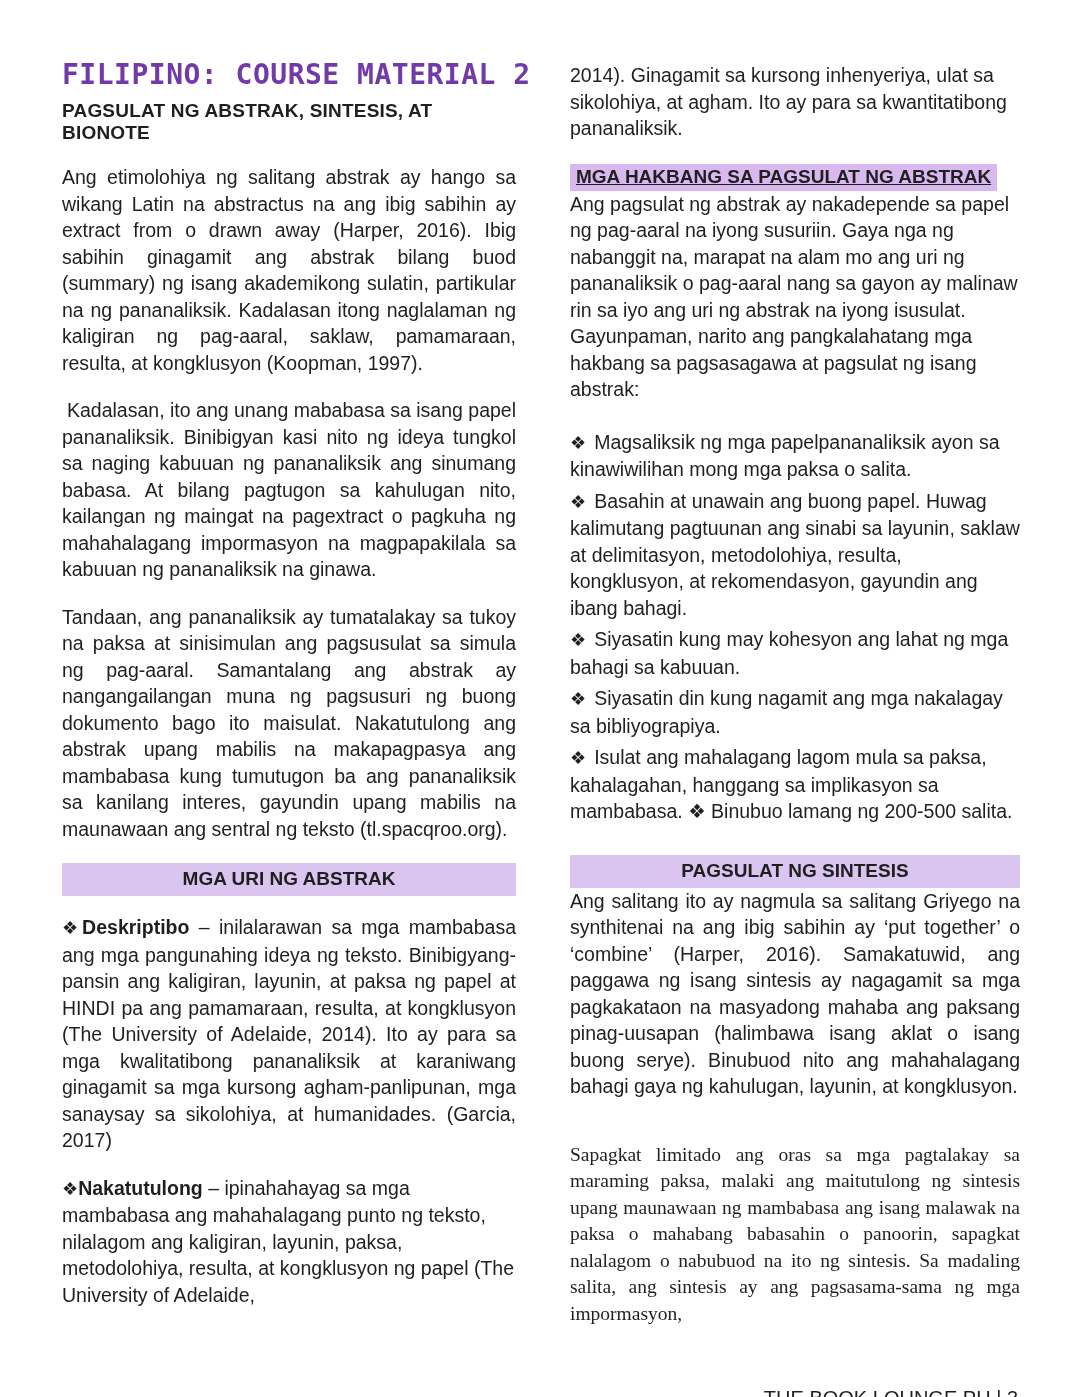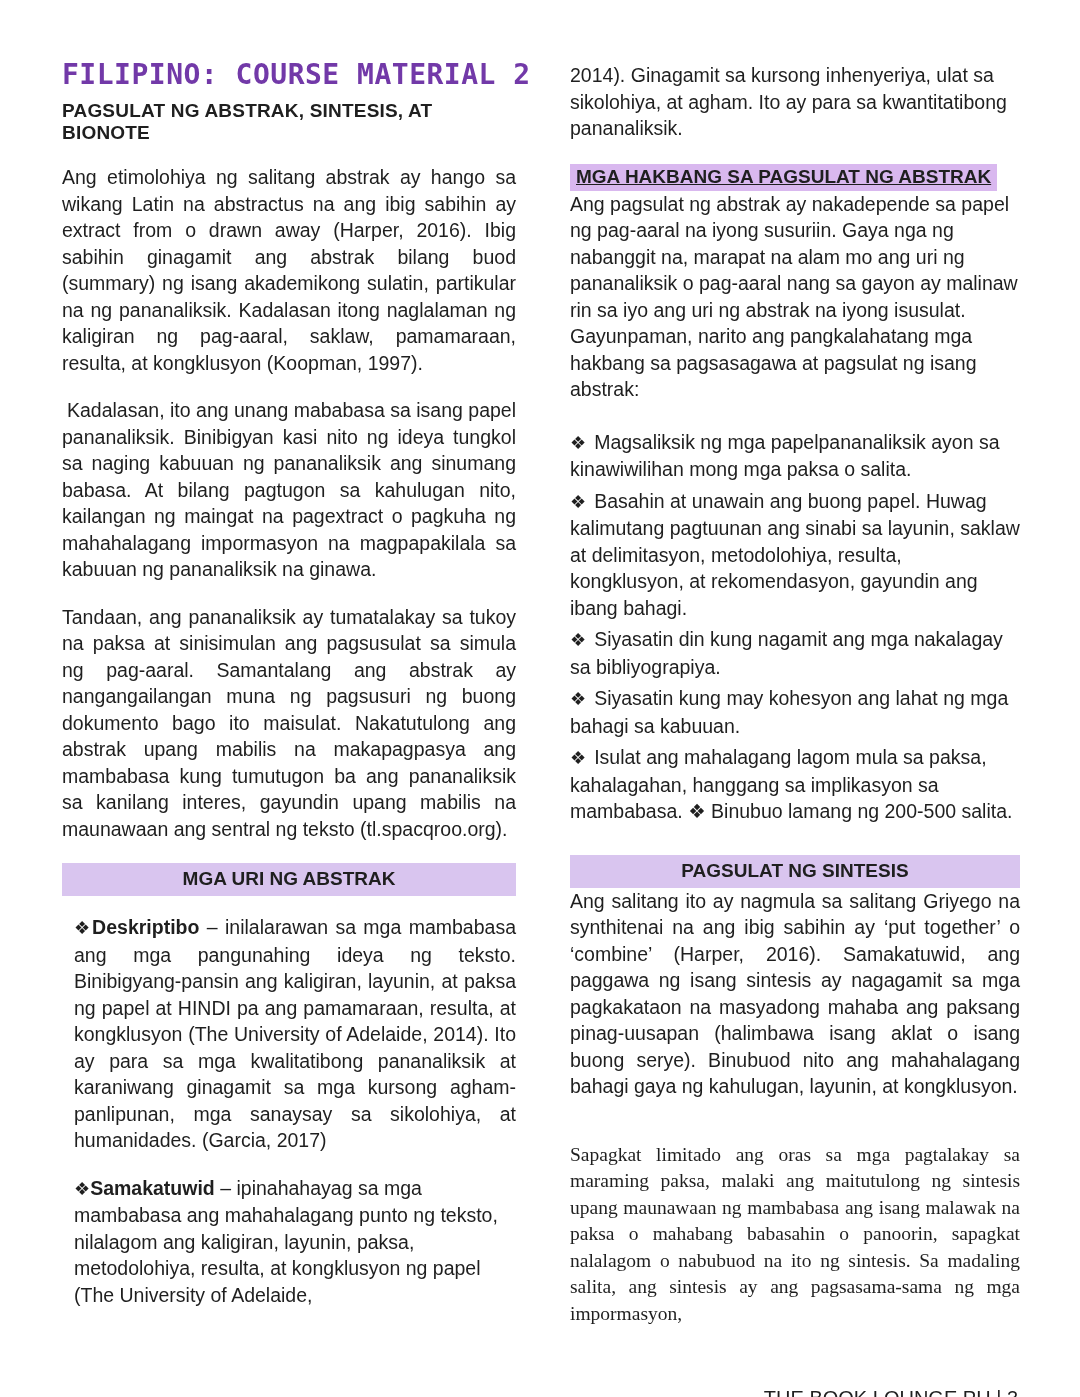--- a/index.html
+++ b/index.html
@@ -66,21 +66,21 @@
   }
   .section-inline {
     display: inline-block;
     background: var(--highlight2-color, #d9b8ef);
     font-size: 19px;
     font-weight: bold;
     text-decoration: underline;
     padding: 2px 6px 3px 6px;
   }
 
-  .term-item { margin-bottom: 21px; margin-left: 12px; }
+  .term-item { margin-bottom: 21px; }
   .term-item .marker { font-size: 18px; }
   .term-item b { font-size: 19.5px; }
 
   .bullet-list { margin: 26px 0 0 0; }
   .bullet-item {
     font-size: 19.5px;
     line-height: 26.5px;
     text-align: left;
     margin-bottom: 5px;
   }
@@ -105,37 +105,37 @@
       <div class="doc-subtitle">PAGSULAT NG ABSTRAK, SINTESIS, AT BIONOTE</div>
 
       <p class="body-text">Ang etimolohiya ng salitang abstrak ay hango sa wikang Latin na abstractus na ang ibig sabihin ay extract from o drawn away (Harper, 2016). Ibig sabihin ginagamit ang abstrak bilang buod (summary) ng isang akademikong sulatin, partikular na ng pananaliksik. Kadalasan itong naglalaman ng kaligiran ng pag-aaral, saklaw, pamamaraan, resulta, at kongklusyon (Koopman, 1997).</p>
       <p class="body-text indent-sm">Kadalasan, ito ang unang mababasa sa isang papel pananaliksik. Binibigyan kasi nito ng ideya tungkol sa naging kabuuan ng pananaliksik ang sinumang babasa. At bilang pagtugon sa kahulugan nito, kailangan ng maingat na pagextract o pagkuha ng mahahalagang impormasyon na magpapakilala sa kabuuan ng pananaliksik na ginawa.</p>
       <p class="body-text">Tandaan, ang pananaliksik ay tumatalakay sa tukoy na paksa at sinisimulan ang pagsusulat sa simula ng pag-aaral. Samantalang ang abstrak ay nangangailangan muna ng pagsusuri ng buong dokumento bago ito maisulat. Nakatutulong ang abstrak upang mabilis na makapagpasya ang mambabasa kung tumutugon ba ang pananaliksik sa kanilang interes, gayundin upang mabilis na maunawaan ang sentral ng teksto (tl.spacqroo.org).</p>
 
       <div class="section-bar">MGA URI NG ABSTRAK</div>
 
       <p class="body-text term-item"><span class="marker">❖</span><b>Deskriptibo</b><span> – inilalarawan sa mga mambabasa ang mga pangunahing ideya ng teksto. Binibigyang-pansin ang kaligiran, layunin, at paksa ng papel at HINDI pa ang pamamaraan, resulta, at kongklusyon (The University of Adelaide, 2014). Ito ay para sa mga kwalitatibong pananaliksik at karaniwang ginagamit sa mga kursong agham-panlipunan, mga sanaysay sa sikolohiya, at humanidades. (Garcia, 2017)</span></p>
 
-      <p class="body-text left-align term-item"><span class="marker">❖</span><b>Samakatuwid</b><span> – ipinahahayag sa mga mambabasa ang mahahalagang punto ng teksto, nilalagom ang kaligiran, layunin, paksa, metodolohiya, resulta, at kongklusyon ng papel (The University of Adelaide,</span></p>
+      <p class="body-text left-align term-item"><span class="marker">❖</span><b>Nakatutulong</b><span> – ipinahahayag sa mga mambabasa ang mahahalagang punto ng teksto, nilalagom ang kaligiran, layunin, paksa, metodolohiya, resulta, at kongklusyon ng papel (The University of Adelaide,</span></p>
     </div>
 
     <div class="col col-right">
       <p class="body-text left-align">2014). Ginagamit sa kursong inhenyeriya, ulat sa sikolohiya, at agham. Ito ay para sa kwantitatibong pananaliksik.</p>
 
       <div class="section-inline-wrap">
         <span class="section-inline">MGA HAKBANG SA PAGSULAT NG ABSTRAK</span>
       </div>
 
       <p class="body-text left-align no-gap">Ang pagsulat ng abstrak ay nakadepende sa papel ng pag-aaral na iyong susuriin. Gaya nga ng nabanggit na, marapat na alam mo ang uri ng pananaliksik o pag-aaral nang sa gayon ay malinaw rin sa iyo ang uri ng abstrak na iyong isusulat. Gayunpaman, narito ang pangkalahatang mga hakbang sa pagsasagawa at pagsulat ng isang abstrak:</p>
 
       <div class="bullet-list">
         <div class="bullet-item"><span class="marker">❖</span><span>Magsaliksik ng mga papelpananaliksik ayon sa kinawiwilihan mong mga paksa o salita.</span></div>
         <div class="bullet-item"><span class="marker">❖</span><span>Basahin at unawain ang buong papel. Huwag kalimutang pagtuunan ang sinabi sa layunin, saklaw at delimitasyon, metodolohiya, resulta, kongklusyon, at rekomendasyon, gayundin ang ibang bahagi.</span></div>
+        <div class="bullet-item"><span class="marker">❖</span><span>Siyasatin kung may kohesyon ang lahat ng mga bahagi sa kabuuan.</span></div>
         <div class="bullet-item"><span class="marker">❖</span><span>Siyasatin din kung nagamit ang mga nakalagay sa bibliyograpiya.</span></div>
-        <div class="bullet-item"><span class="marker">❖</span><span>Siyasatin kung may kohesyon ang lahat ng mga bahagi sa kabuuan.</span></div>
         <div class="bullet-item"><span class="marker">❖</span><span>Isulat ang mahalagang lagom mula sa paksa, kahalagahan, hanggang sa implikasyon sa mambabasa. ❖ Binubuo lamang ng 200-500 salita.</span></div>
       </div>
 
       <div class="section-bar" style="margin-top:30px; margin-bottom:0;">PAGSULAT NG SINTESIS</div>
 
       <p class="body-text">Ang salitang ito ay nagmula sa salitang Griyego na synthitenai na ang ibig sabihin ay ‘put together’ o ‘combine’ (Harper, 2016). Samakatuwid, ang paggawa ng isang sintesis ay nagagamit sa mga pagkakataon na masyadong mahaba ang paksang pinag-uusapan (halimbawa isang aklat o isang buong serye). Binubuod nito ang mahahalagang bahagi gaya ng kahulugan, layunin, at kongklusyon.</p>
       <p class="body-text" style="margin-top:42px;font-family:Liberation Serif, serif;">Sapagkat limitado ang oras sa mga pagtalakay sa maraming paksa, malaki ang maitutulong ng sintesis upang maunawaan ng mambabasa ang isang malawak na paksa o mahabang babasahin o panoorin, sapagkat nalalagom o nabubuod na ito ng sintesis. Sa madaling salita, ang sintesis ay ang pagsasama-sama ng mga impormasyon,</p>
     </div>
   </div>
 

